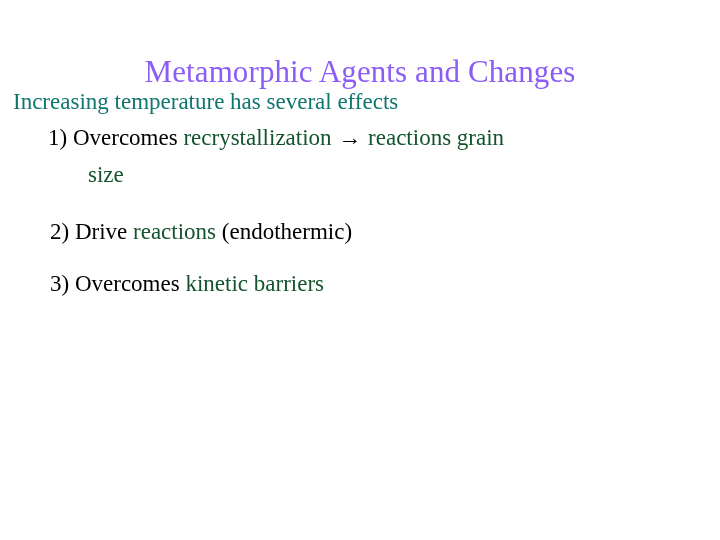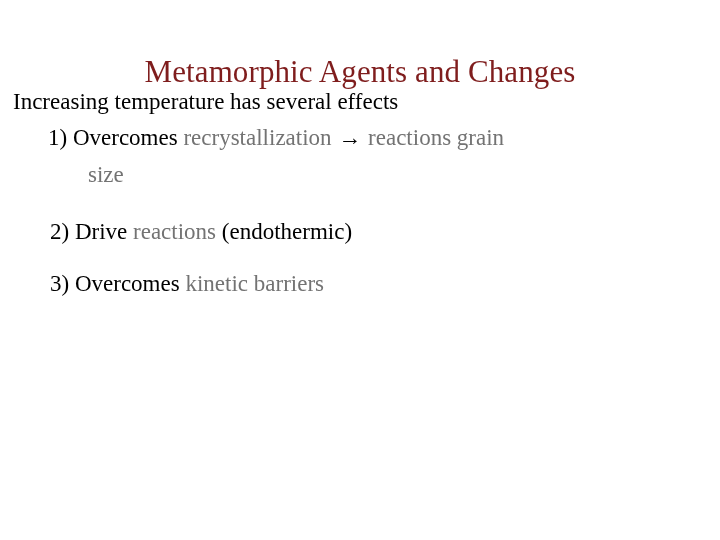--- a/index.html
+++ b/index.html
@@ -23,34 +23,34 @@
   .slide-title {
     position: absolute;
     left: 0;
     top: 34px;
     width: 720px;
     text-align: center;
     font-family: "Liberation Serif", "DejaVu Serif", serif;
     font-size: 31px;
     font-weight: normal;
     line-height: 1.08;
-    color: #7f1d1d;
+    color: #8b5cf6;
     letter-spacing: 0.1px;
     white-space: nowrap;
   }
   .body-block {
     position: absolute;
     left: 13px;
     top: 88px;
     width: 700px;
   }
   .lead-line {
     font-size: 23px;
     line-height: 28px;
-    color: #000000;
+    color: #0f766e;
     white-space: nowrap;
     margin: 0 0 3px 0;
   }
   .num-list {
     list-style: none;
     margin: 0;
     padding: 0;
   }
   .num-item {
     position: relative;
@@ -75,21 +75,21 @@
     white-space: nowrap;
   }
   .item-2, .item-3 {
     padding-left: 37px;
     white-space: nowrap;
   }
   .item-2 { margin-top: 20px; }
   .item-3 { margin-top: 14px; }
   .gap-wide { letter-spacing: 0; }
   .red {
-    color: #737373;
+    color: #14532d;
   }
   .black {
     color: #000000;
   }
   .arrow {
     color: #000000;
     font-family: "Liberation Serif", "DejaVu Serif", serif;
     padding: 0 1px;
   }
 </style>

